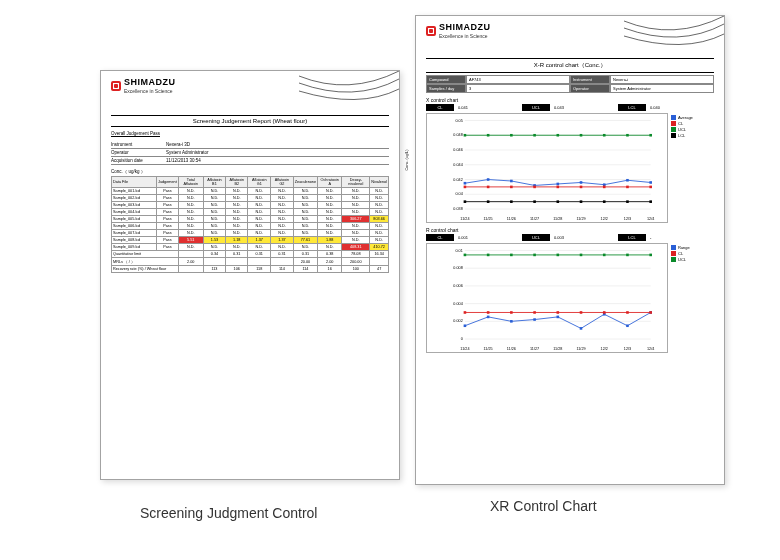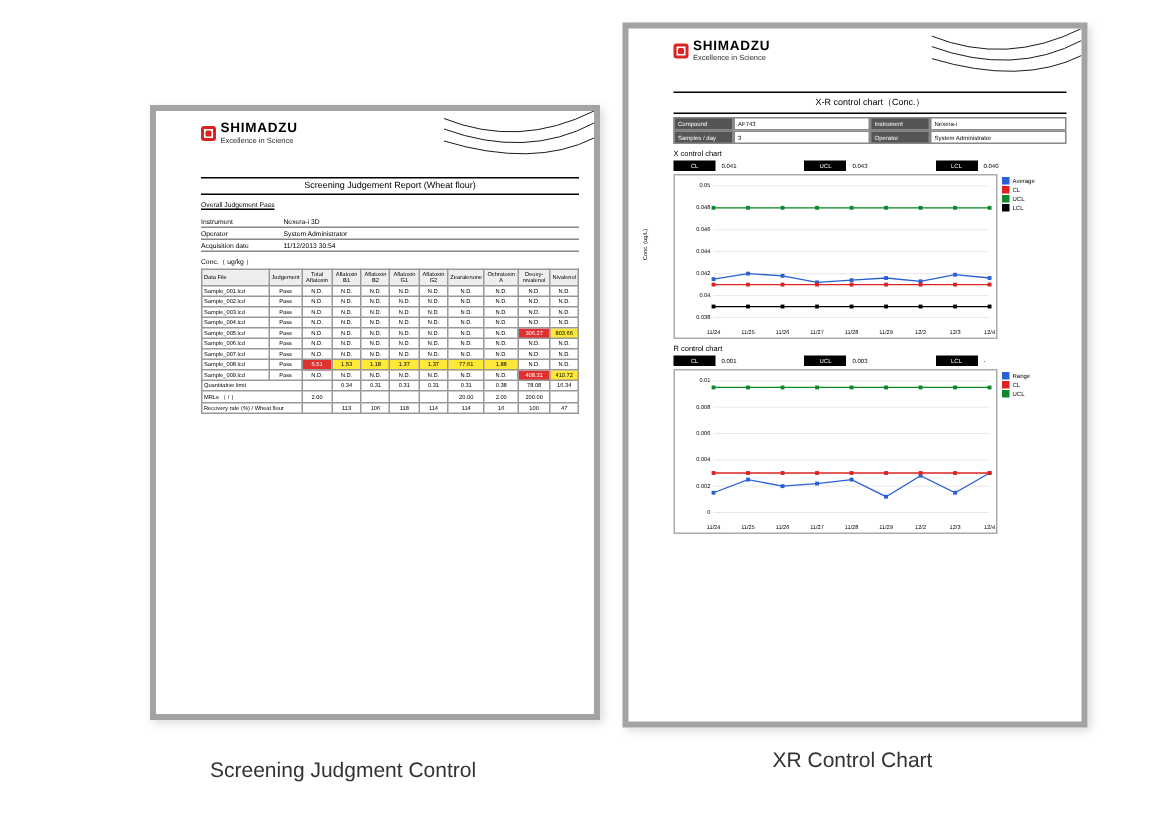--- a/index.html
+++ b/index.html
@@ -1,17 +1,17 @@
 <!DOCTYPE html>
 <html><head>
 <meta charset="utf-8">
 <style>
   * { box-sizing: border-box; margin: 0; padding: 0; }
   body { width: 780px; height: 560px; background: #fff; font-family: Arial, sans-serif; position: relative; overflow: hidden; }
-  .doc { position: absolute; background: #fff; border: 4px solid #a3a3a3; box-shadow: 2px 2px 6px rgba(0,0,0,0.15); padding-left: 20px; }
+  .doc { position: absolute; background: #fff; border: 1px solid #a3a3a3; box-shadow: 2px 2px 6px rgba(0,0,0,0.15); }
   .doc-left { left: 100px; top: 70px; width: 300px; height: 410px; z-index: 2; }
   .doc-right { left: 415px; top: 15px; width: 310px; height: 470px; z-index: 1; }
   .header { position: relative; height: 40px; padding: 6px 10px; }
   .logo { display: flex; align-items: center; gap: 3px; }
   .logo-mark { width: 10px; height: 10px; border: 2px solid #d22; border-radius: 2px; position: relative; }
   .logo-mark::before { content:''; position:absolute; inset:1px; background:#d22; border-radius:1px; }
   .logo-text { font-weight: bold; font-size: 9px; letter-spacing: 0.5px; }
   .logo-sub { font-size: 5px; color: #333; margin-top: 1px; }
   .swoosh { position: absolute; right: 0; top: 0; width: 100px; height: 38px; overflow: hidden; }
   .swoosh svg { width: 100%; height: 100%; }
@@ -22,21 +22,21 @@
   .meta-box { border-bottom: 1px solid #000; display: inline-block; margin-bottom: 4px; }
   .unit { font-size: 4.5px; margin: 2px 10px; }
   .tbl { margin: 2px 10px; border-collapse: collapse; width: calc(100% - 20px); font-size: 3.8px; }
   .tbl th, .tbl td { border: 0.5px solid #999; padding: 1px 1px; text-align: center; }
   .tbl th { background: #eee; font-weight: normal; }
   .tbl .name { text-align: left; width: 45px; }
   .hl-y { background: #ffe838; }
   .hl-r { background: #e03030; color: #fff; }
   .caption { position: absolute; font-size: 14px; color: #333; }
   .cap-left { left: 140px; top: 505px; }
-  .cap-right { left: 515px; top: 498px; }
+  .cap-right { left: 490px; top: 498px; }
   .chart-title { font-size: 6px; text-align: center; border-top: 1px solid #000; border-bottom: 1px solid #000; margin: 2px 10px; padding: 2px; }
   .info-grid { display: grid; grid-template-columns: 40px 1fr 40px 1fr; font-size: 4px; margin: 2px 10px; gap: 0; }
   .info-grid div { border: 0.5px solid #888; padding: 1px 2px; }
   .info-grid .k { background: #555; color: #fff; }
   .section-label { font-size: 5px; margin: 4px 0 1px 10px; }
   .stat-bar { display: flex; font-size: 4px; margin: 0 10px; }
   .stat-bar .sk { background: #000; color: #fff; padding: 1px 4px; width: 28px; text-align: center; }
   .stat-bar .sv { padding: 1px 4px; flex: 1; }
   .chart-box { margin: 2px 10px 4px 10px; height: 110px; display: flex; }
   .chart-area { flex: 1; border: 0.5px solid #aaa; position: relative; background: #fff; }

